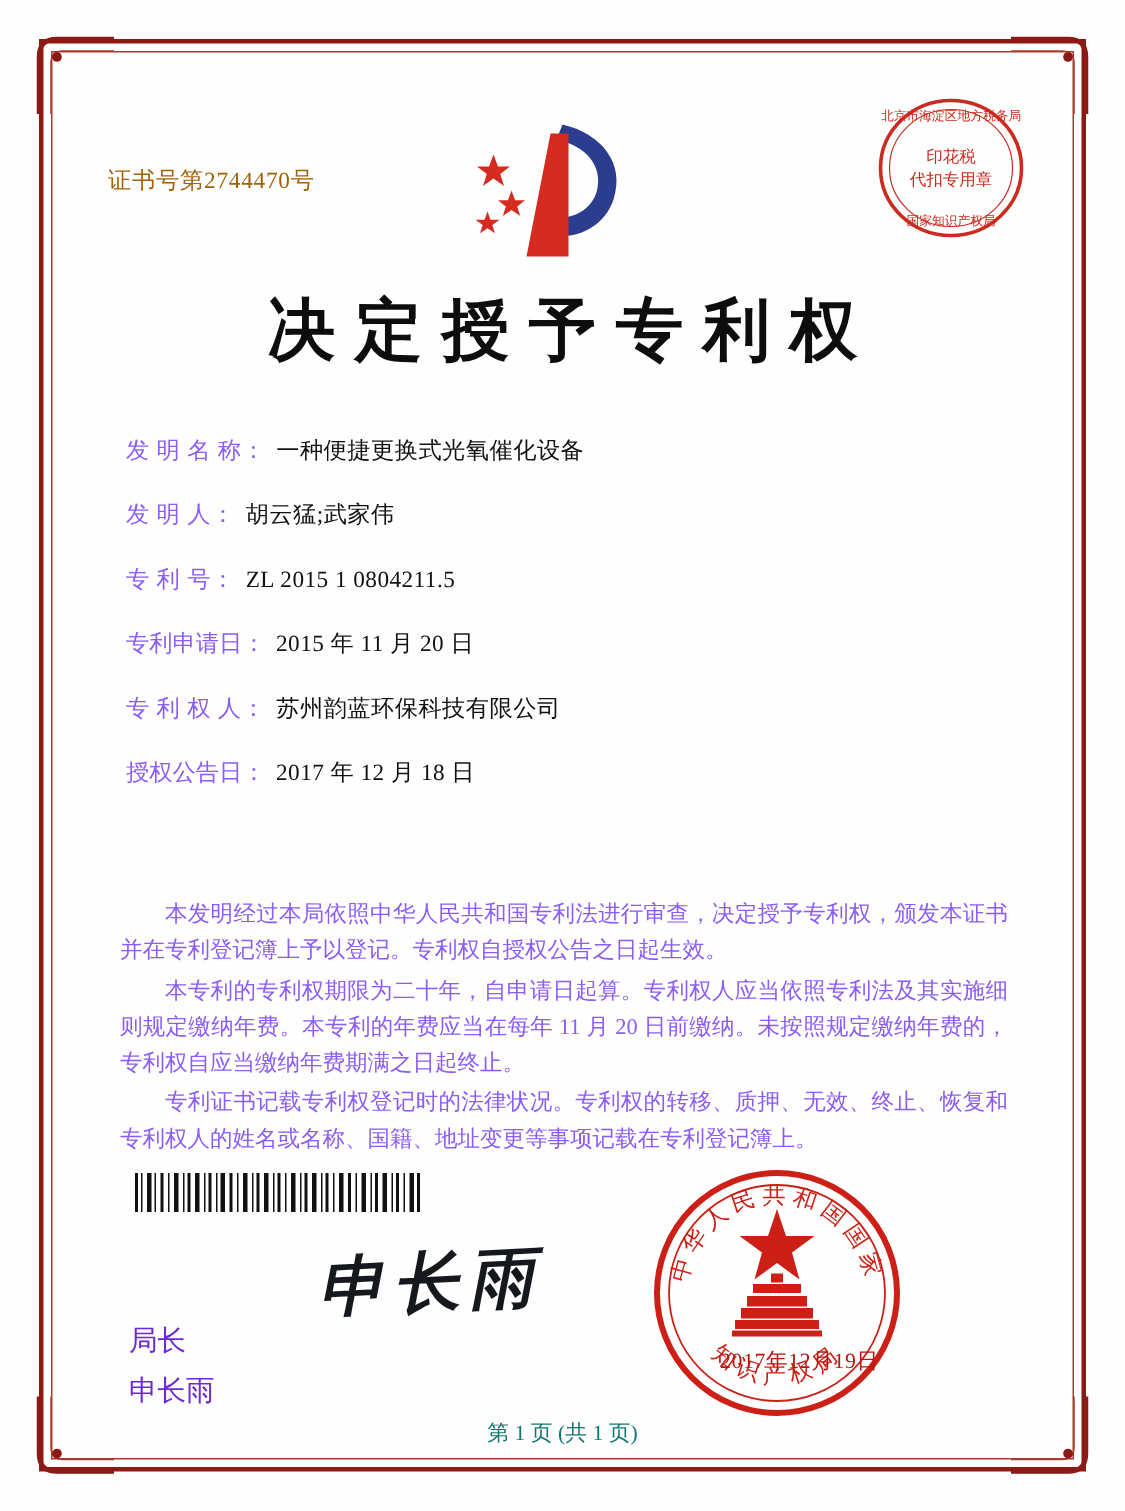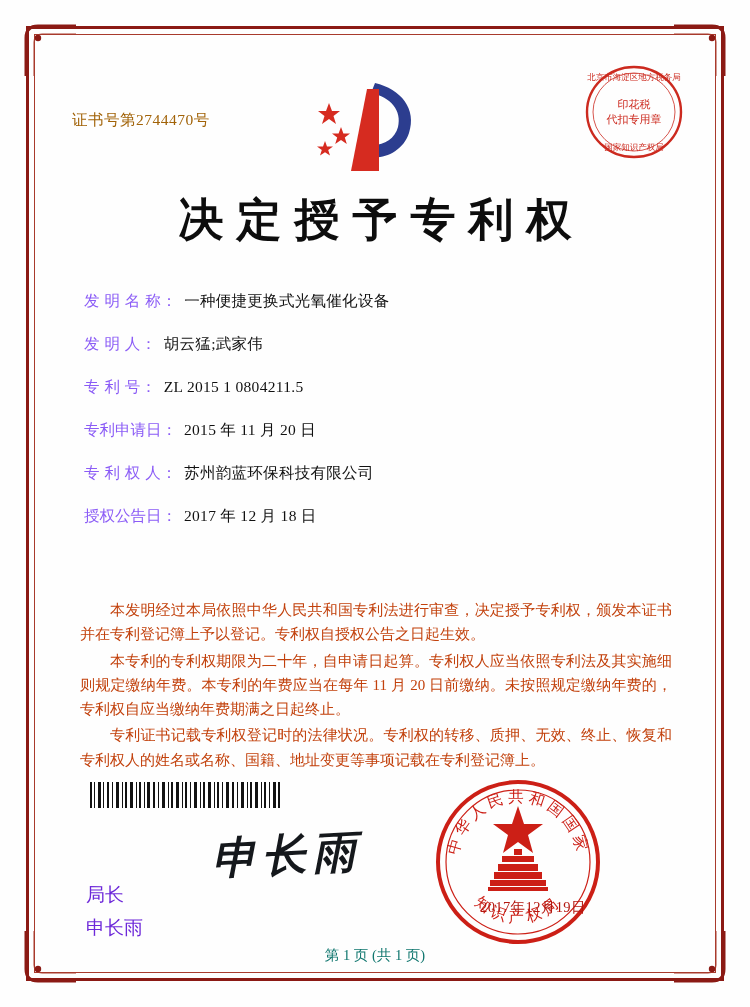--- a/index.html
+++ b/index.html
@@ -123,21 +123,21 @@
   }
 
   
   .body-text {
     position: absolute;
     left: 80px;
     top: 598px;
     width: 592px;
     font-size: 15px;
     line-height: 1.62;
-    color: #c2410c;
+    color: #8b5cf6;
     text-align: justify;
   }
   .body-text p {
     margin: 0 0 2px 0;
     text-indent: 2em;
   }
 
   
   .barcode {
     position: absolute;

